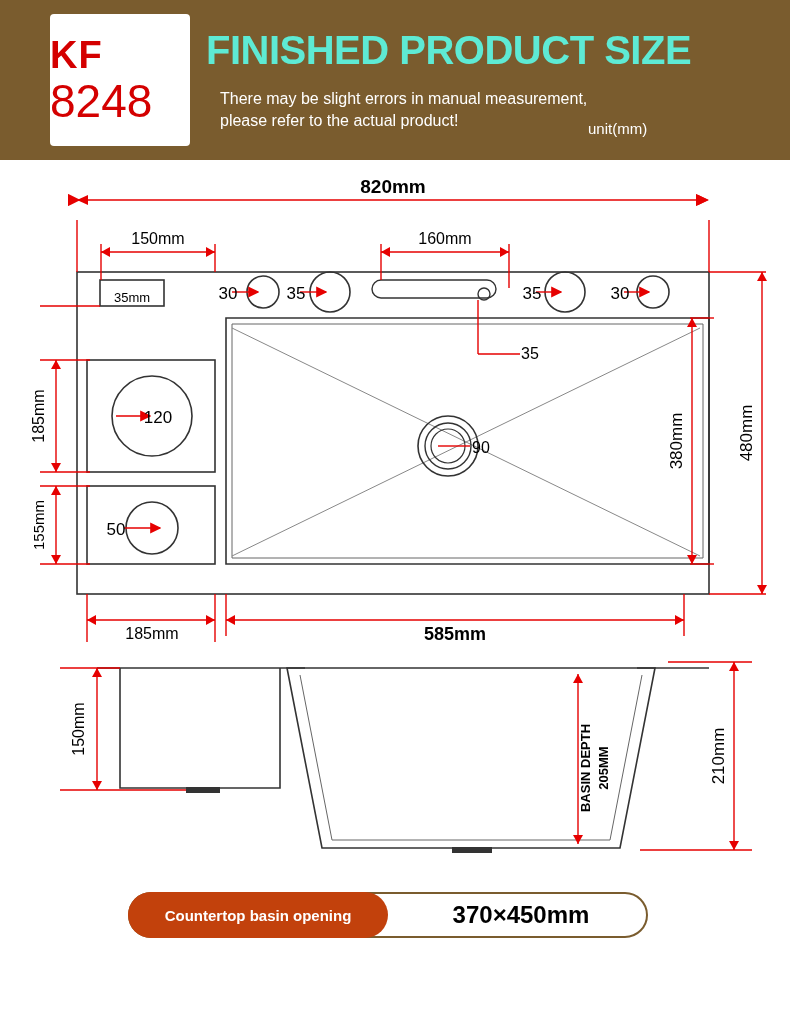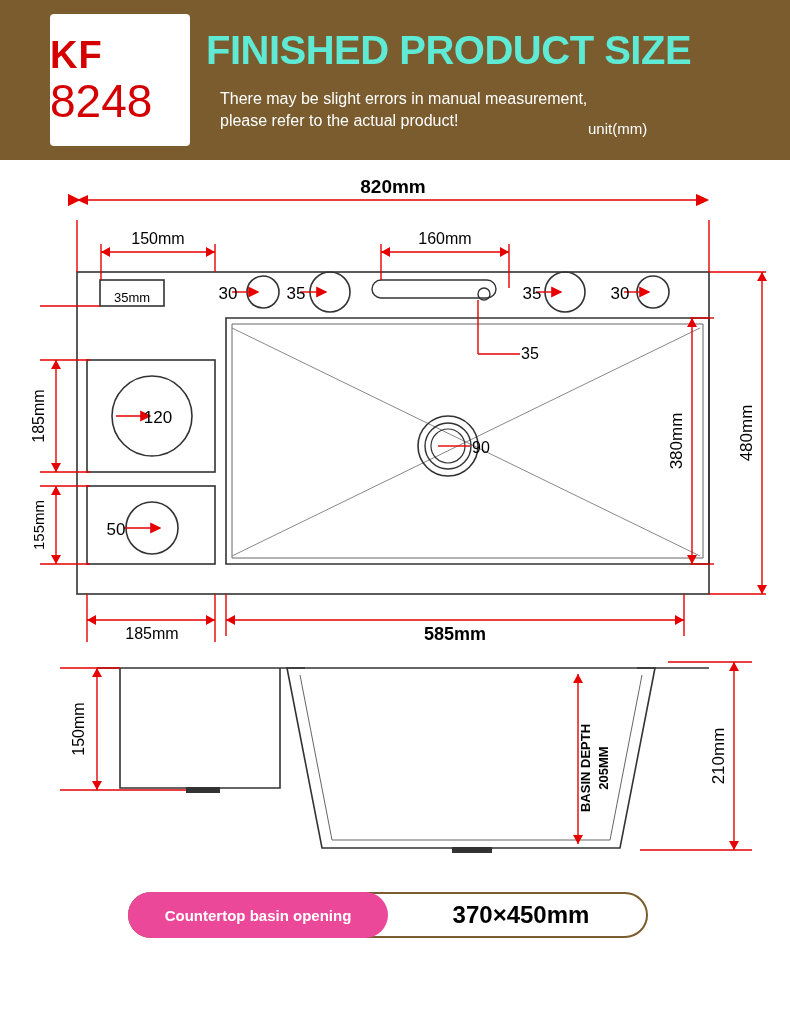--- a/index.html
+++ b/index.html
@@ -86,21 +86,21 @@
     left: 0; top: 0;
     width: 520px; height: 46px;
     border: 2px solid #7a5c2e;
     border-radius: 23px;
     background: #ffffff;
   }
   .pill-solid {
     position: absolute;
     left: 0; top: 0;
     width: 260px; height: 46px;
-    background: #ec4899;
+    background: #c2410c;
     border-radius: 23px;
     display: flex;
     align-items: center;
     justify-content: center;
   }
   .pill-solid span {
     color: #ffffff;
     font-size: 15px;
     font-weight: bold;
   }

